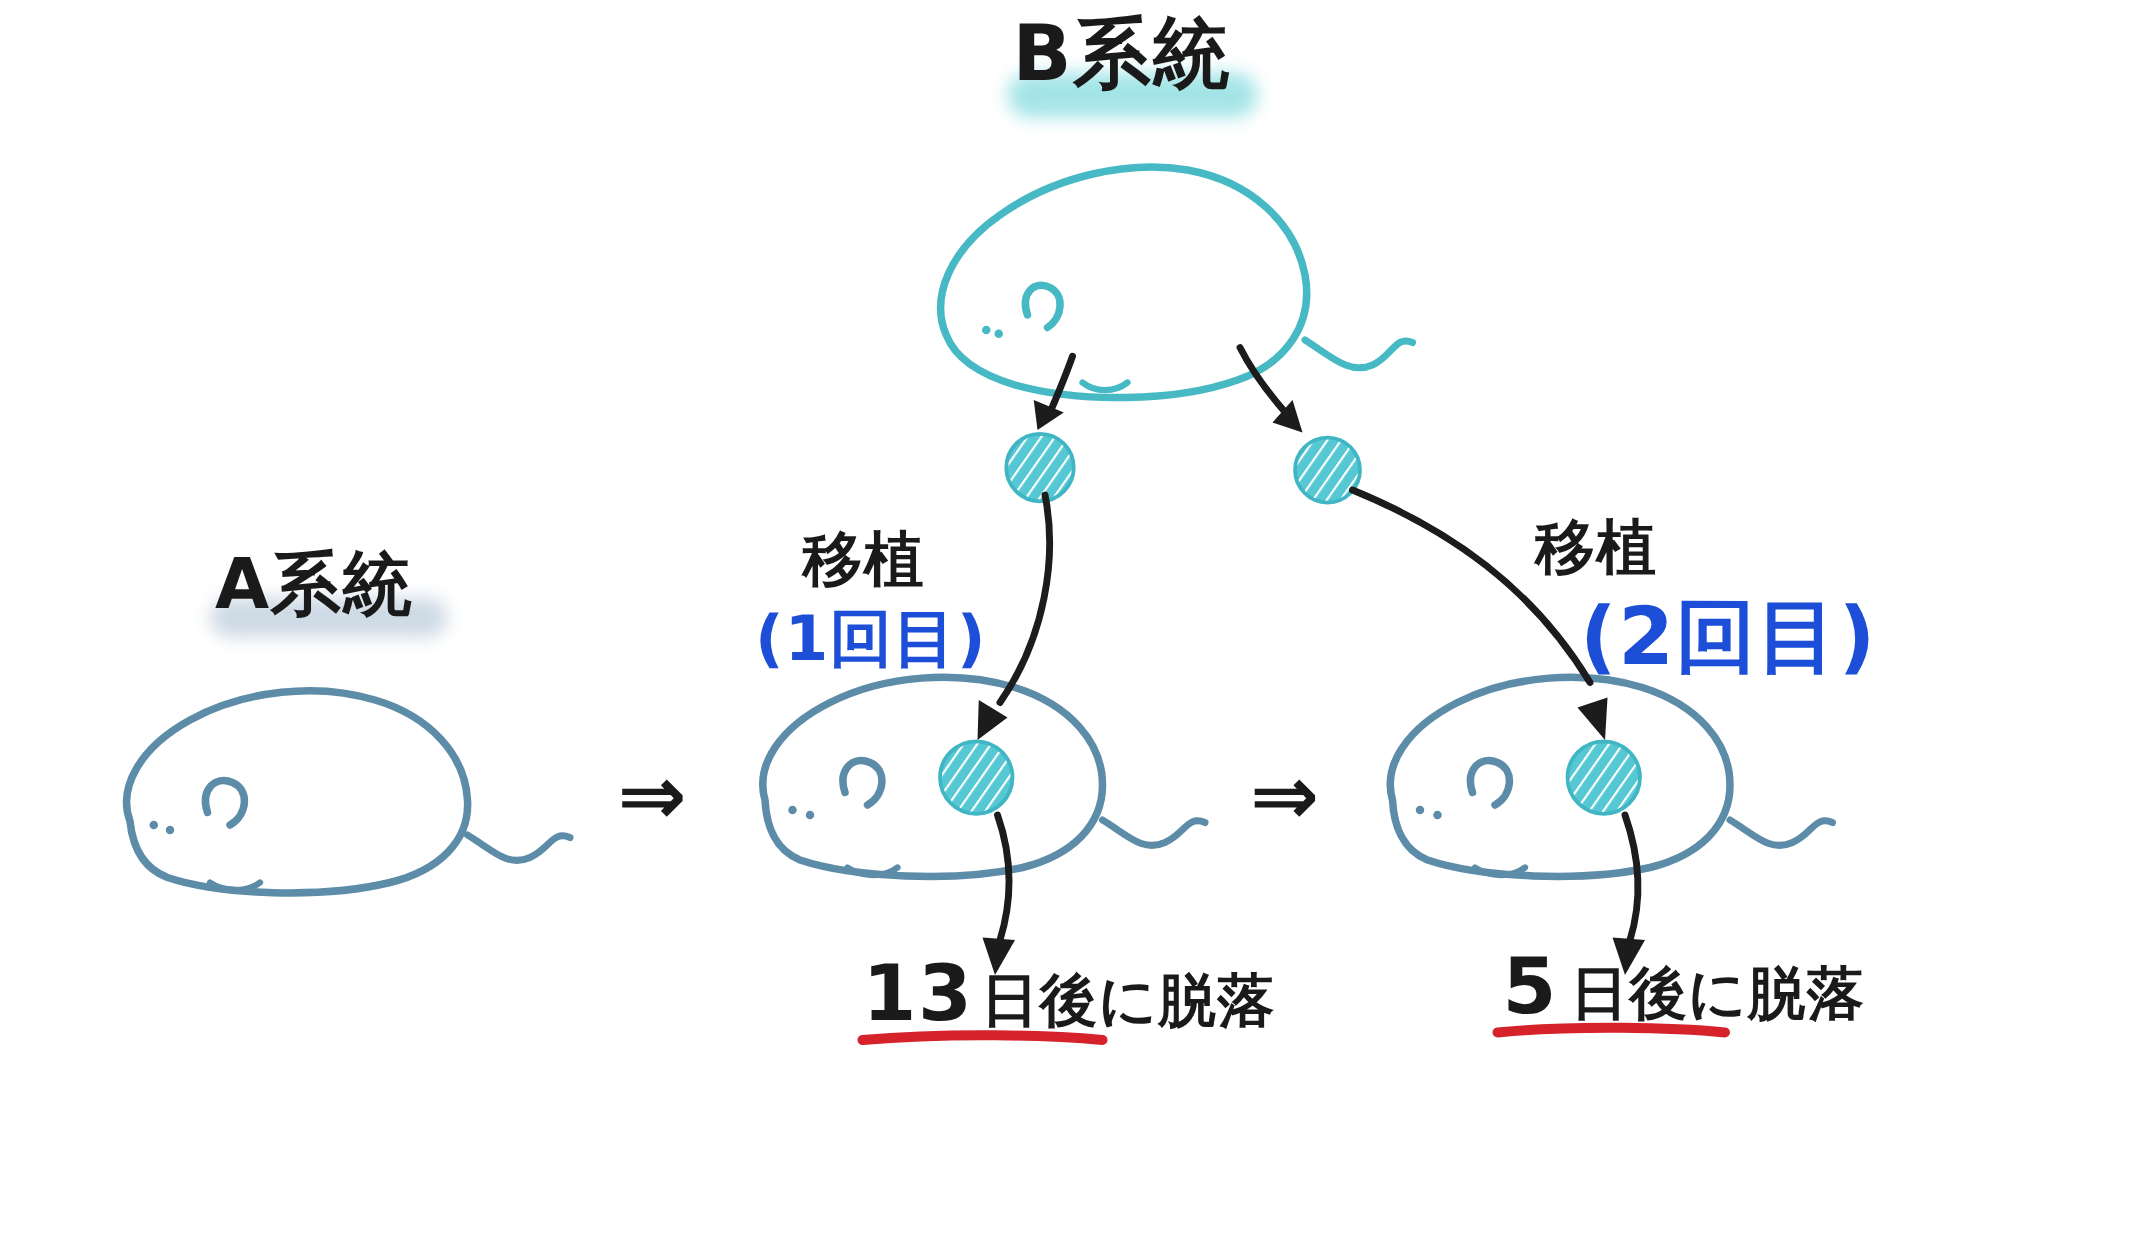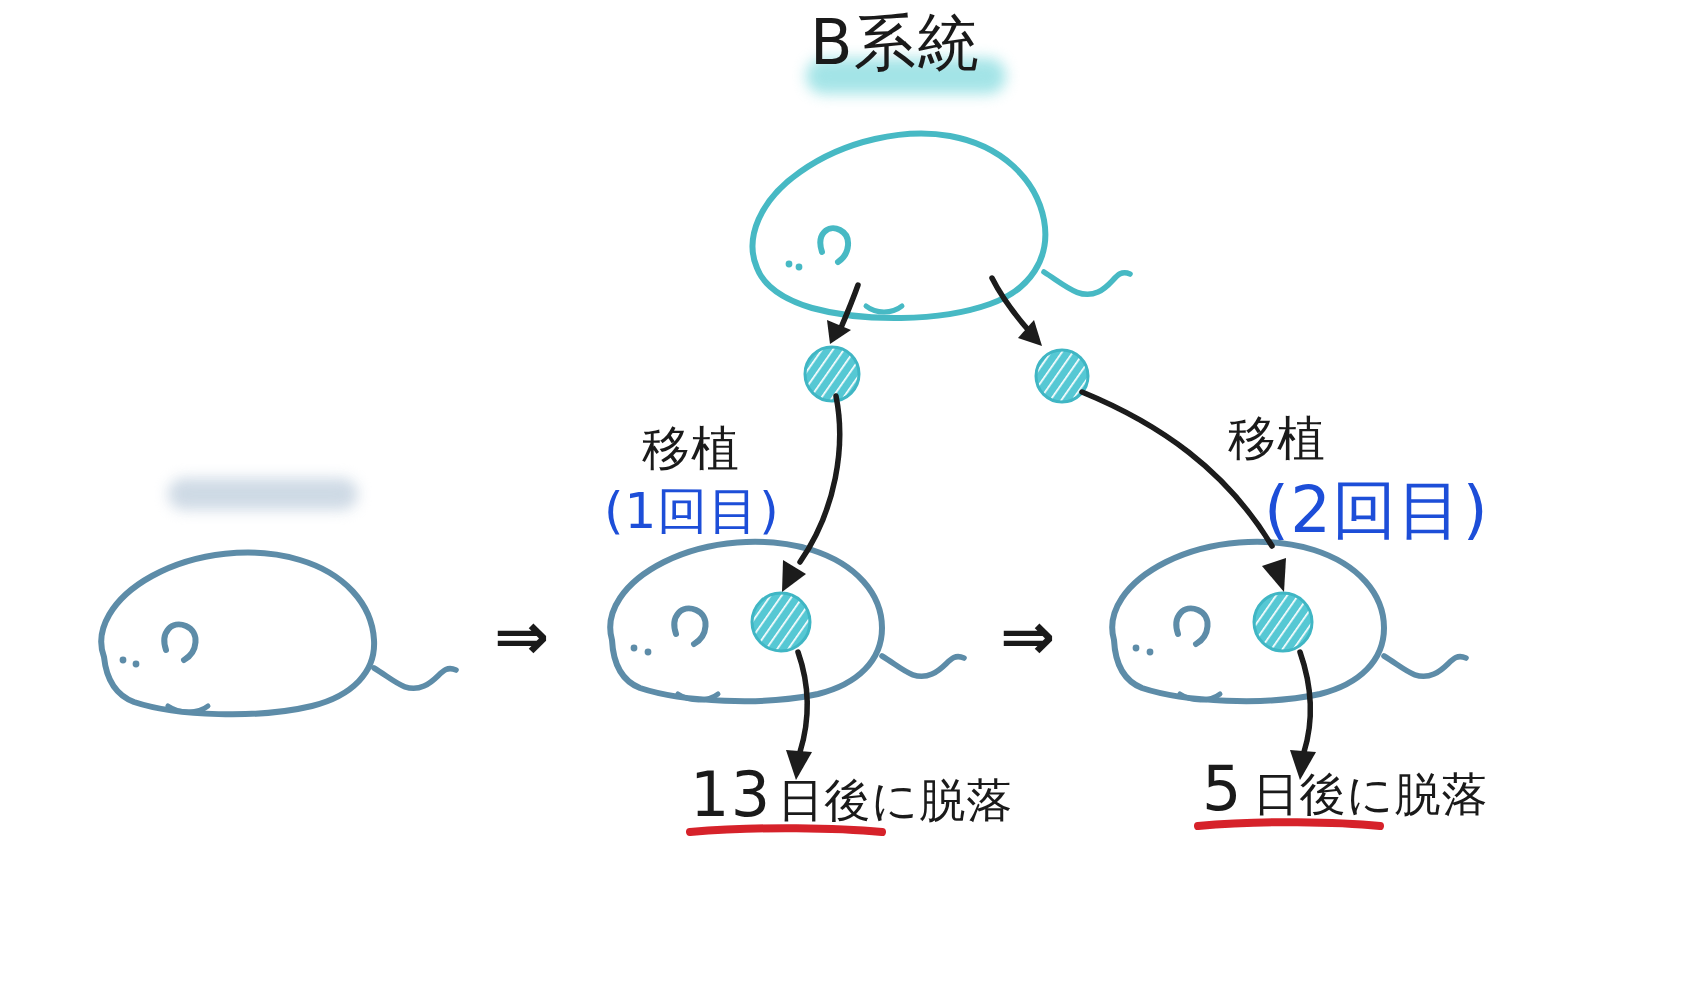--- a/index.html
+++ b/index.html
@@ -10,21 +10,21 @@
     overflow:hidden;
     position:relative;
   }
   #stage{position:absolute;left:0;top:0;width:1706px;height:988px;}
   svg.layer{position:absolute;left:0;top:0;width:1706px;height:988px;}
   .lbl{position:absolute;white-space:nowrap;line-height:1;}
   .ink-black{color:#1a1a1a;}
   .ink-red{color:#1d4ed8;}
   .hand{
     font-family:"DejaVu Sans", sans-serif;
-    font-weight:400;
+    font-weight:700;
     letter-spacing:.02em;
   }
   .hl-wrap{position:absolute;}
   .hl-band{position:absolute;border-radius:22px;}
 </style>
 </head>
 <body>
 
 <div id="stage">
 
@@ -175,20 +175,21 @@
         <path d="M1300 780 L 1290 750 L 1316 752 Z" fill="#1a1a1a"></path>
       </g>
 
       <path d="M690 832 C 760 826, 840 828, 882 832" fill="none" stroke="#d6202a" stroke-width="8" stroke-linecap="round"></path>
       <path d="M1198 826 C 1260 820, 1340 822, 1380 826" fill="none" stroke="#d6202a" stroke-width="8" stroke-linecap="round"></path>
     </g>
   </svg>
 
   <div class="lbl hand ink-black" style="left:810px;top:12px;font-size:62px;">B系統</div>
 
+  <div class="lbl hand ink-black" style="left:172px;top:440px;font-size:56px;">A系統</div>
 
   <div class="lbl hand ink-black" style="left:642px;top:424px;font-size:48px;">移植</div>
   <div class="lbl hand ink-red" style="left:604px;top:486px;font-size:50px;">(1回目)</div>
 
   <div class="lbl hand ink-black" style="left:1228px;top:414px;font-size:48px;">移植</div>
   <div class="lbl hand ink-red" style="left:1264px;top:478px;font-size:64px;">(2回目)</div>
 
   <div style="position:absolute;left:690px;top:764px;display:flex;align-items:baseline;">
     <span class="hand ink-black" style="font-size:62px;line-height:1;">13</span>
     <span class="hand ink-black" style="font-size:46px;line-height:1;margin-left:6px;">日後に脱落</span>

